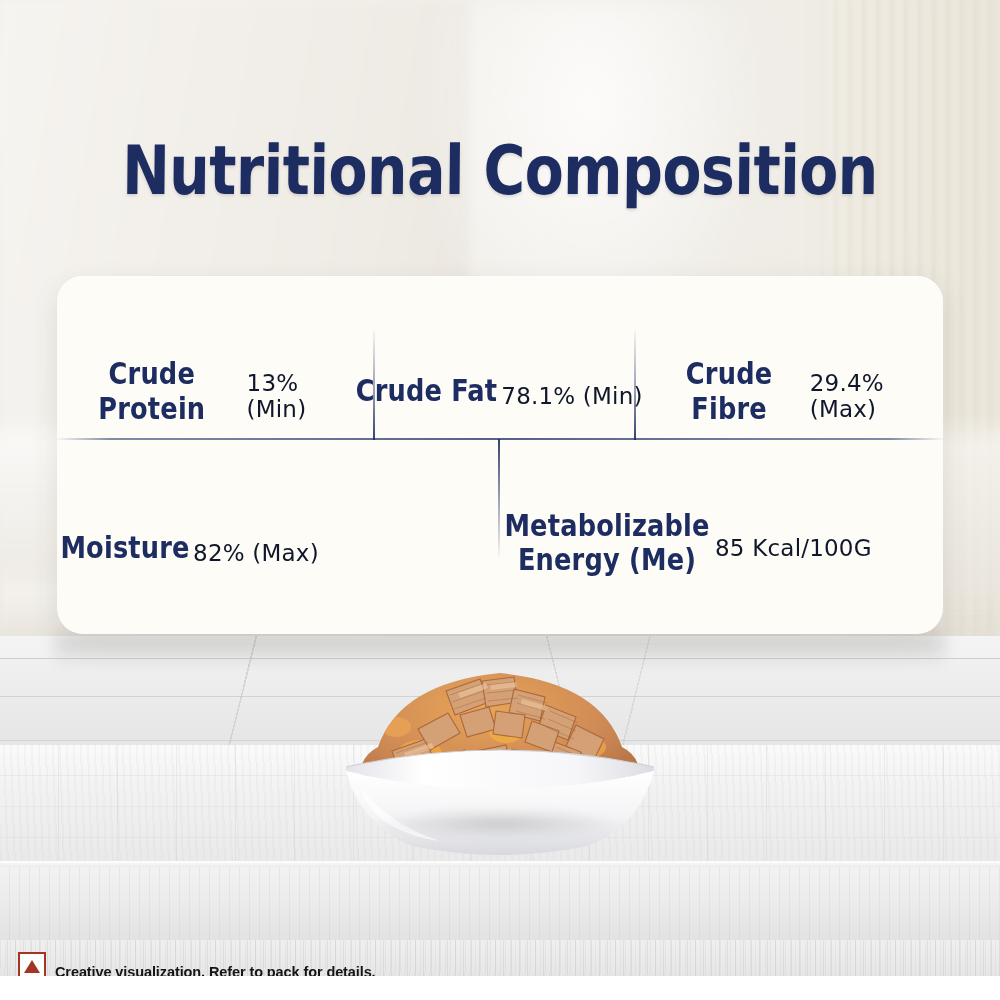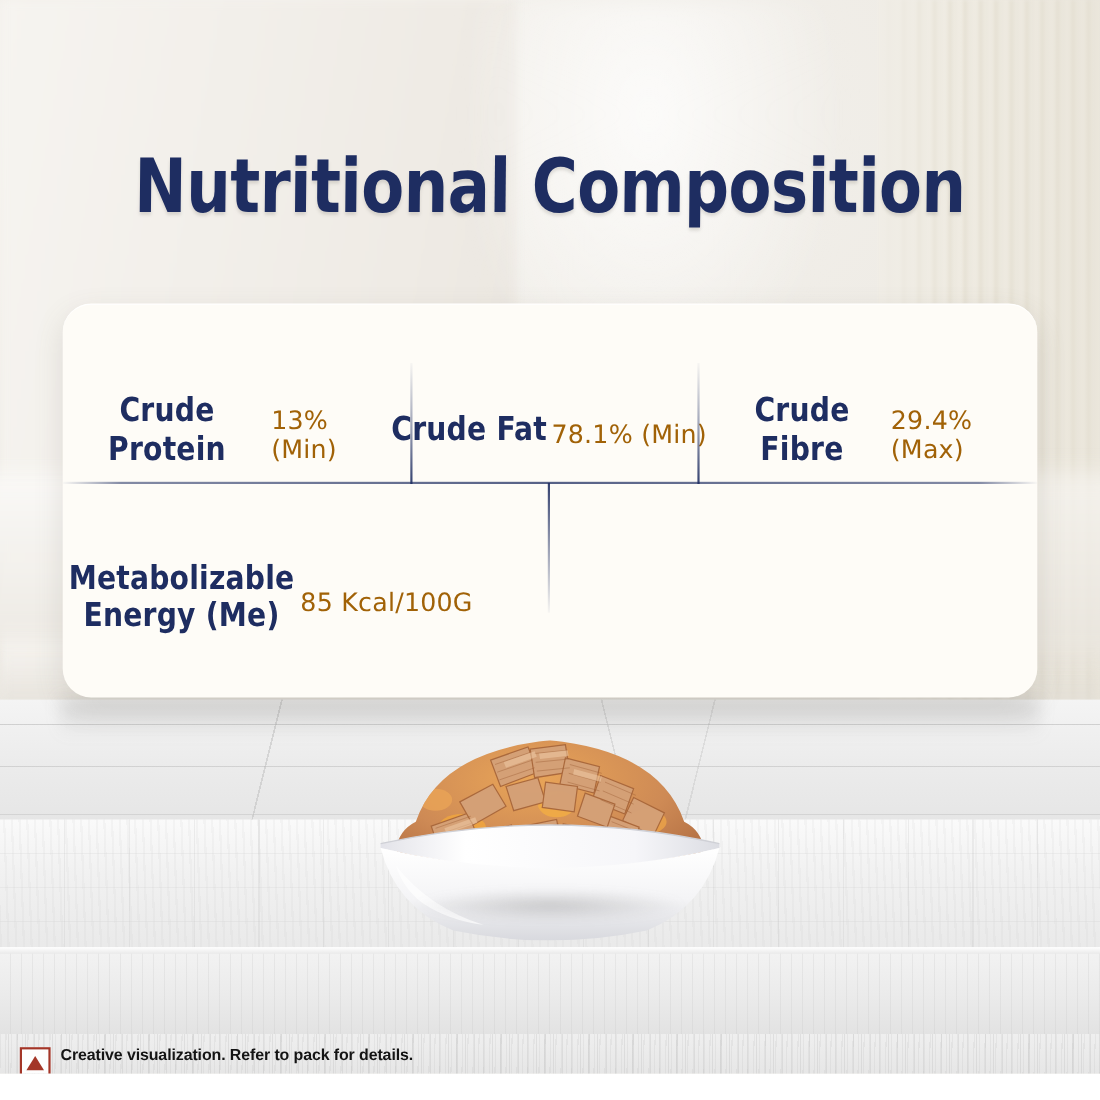--- a/index.html
+++ b/index.html
@@ -197,21 +197,21 @@
     letter-spacing:.2px;
     transform:scaleX(.95);
     text-align:center;
     line-height:1.14;
     white-space:pre-line;
   }
   .cell-value {
     margin-top:9px;
     font-family:"DejaVu Sans","Liberation Sans", sans-serif;
     font-size:23px;
-    color:#a16207;
+    color:#0f172a;
     letter-spacing:.2px;
   }
   .cell-me .cell-label { font-size:30px; }
   .cell-me .cell-value { }
 
   
   .row-2 .cell-moisture { flex:0 0 442px; padding-top:16px; }
   .row-2 .cell-me       { flex:0 0 444px; padding-top:6px; }
 
   
@@ -241,21 +241,21 @@
   .bowl-wrap { position:absolute; left:300px; top:655px; width:400px; height:200px; }
   .bowl-shadow {
     position:absolute; left:28px; top:148px; width:344px; height:40px;
     background:radial-gradient(50% 50% at 50% 50%, rgba(110,110,110,.30) 0%, rgba(110,110,110,0) 72%);
     filter:blur(4px);
   }
 
   
   .footer {
     position:absolute; left:18px; top:952px;
-    display:flex; align-items:flex-start; gap:9px;
+    display:flex; align-items:flex-end; gap:9px;
   }
   .veg-badge {
     width:28px; height:28px;
     background:#FDFDFD;
     border:2px solid #A33527;
     display:flex; align-items:center; justify-content:center;
     flex:0 0 auto;
   }
   .veg-tri {
     width:0; height:0;
@@ -317,20 +317,24 @@
         <div class="cell-label">Crude Fat</div>
         <div class="cell-value">78.1% (Min)</div>
       </div>
       <div class="cell">
         <div class="cell-label">Crude Fibre</div>
         <div class="cell-value">29.4% (Max)</div>
       </div>
     </div>
 
     <div class="row row-2">
+      <div class="cell cell-moisture">
+        <div class="cell-label">Moisture</div>
+        <div class="cell-value">82% (Max)</div>
+      </div>
       <div class="cell cell-me">
         <div class="cell-label">Metabolizable
 Energy (Me)</div>
         <div class="cell-value">85 Kcal/100G</div>
       </div>
     </div>
 
     <div class="vdiv vdiv-up vdiv-a"></div>
     <div class="vdiv vdiv-up vdiv-b"></div>
     <div class="hdiv"></div>

